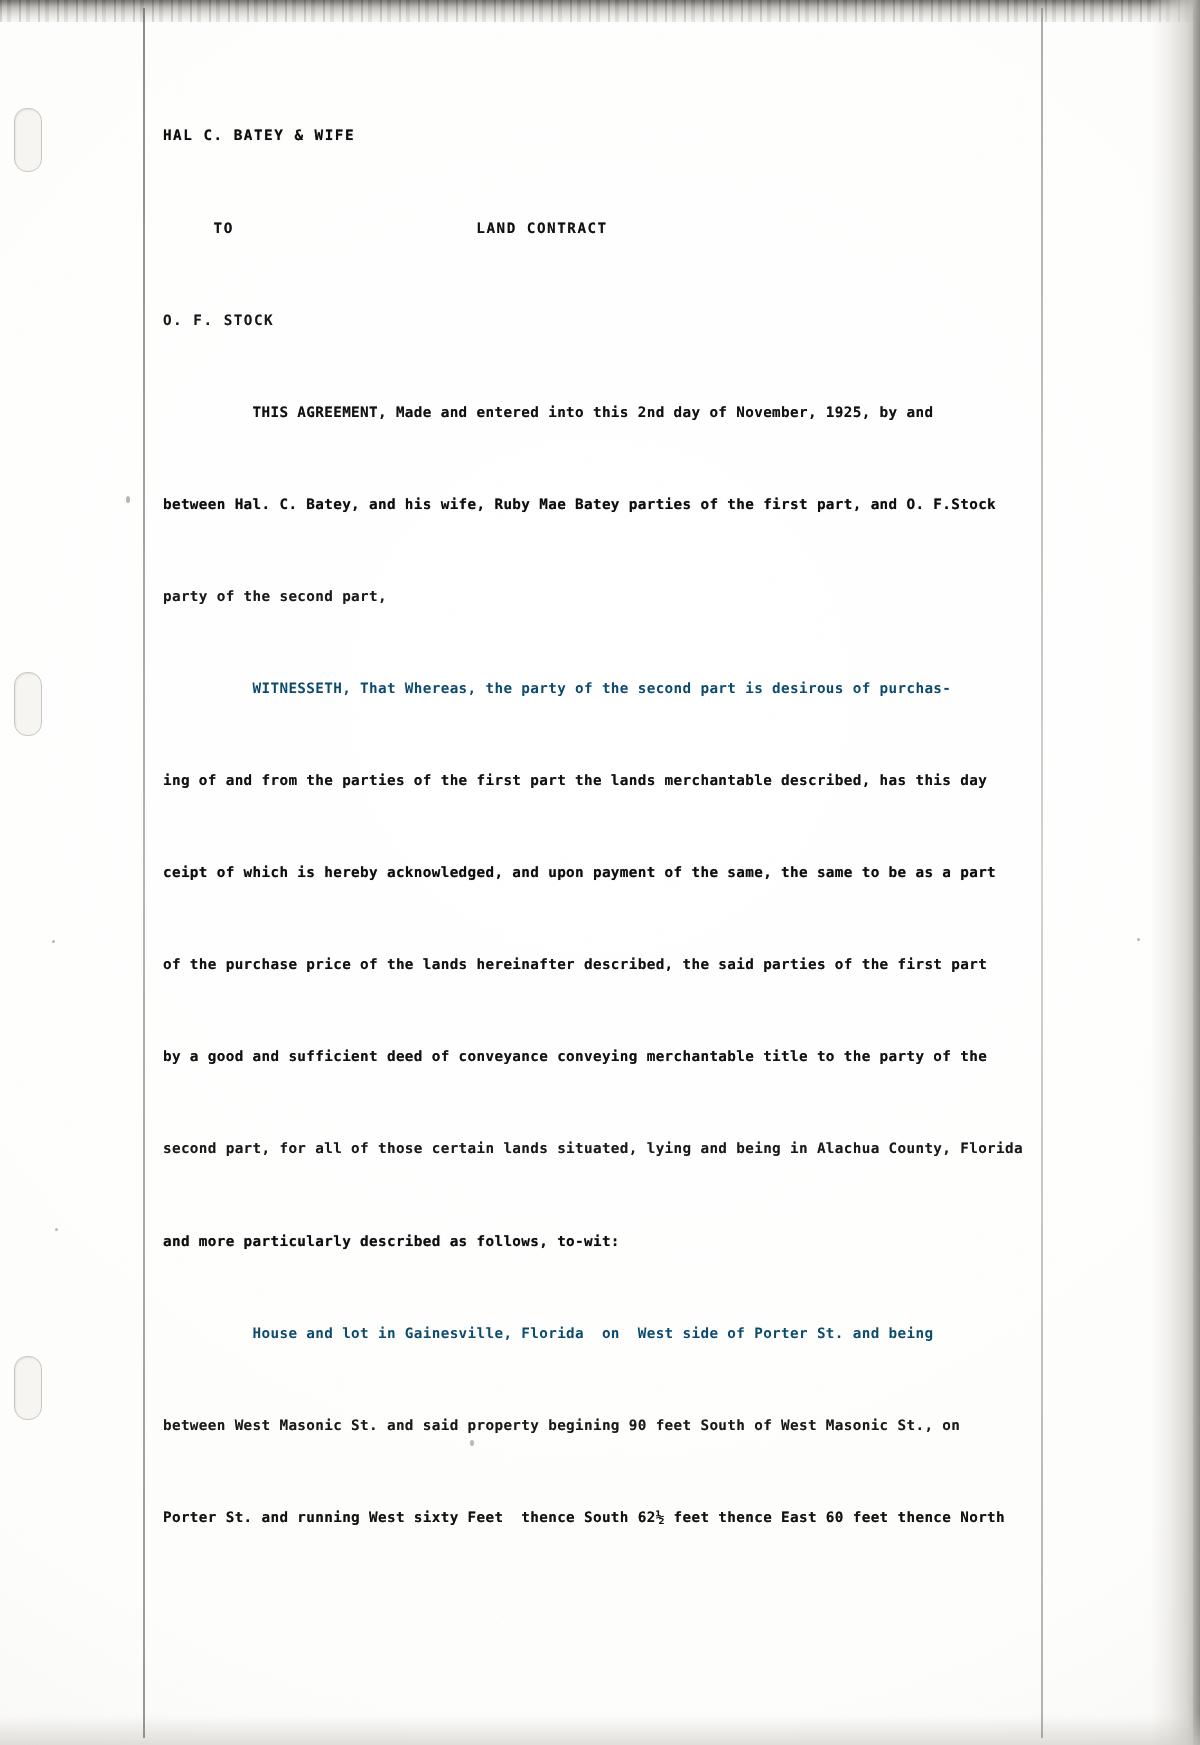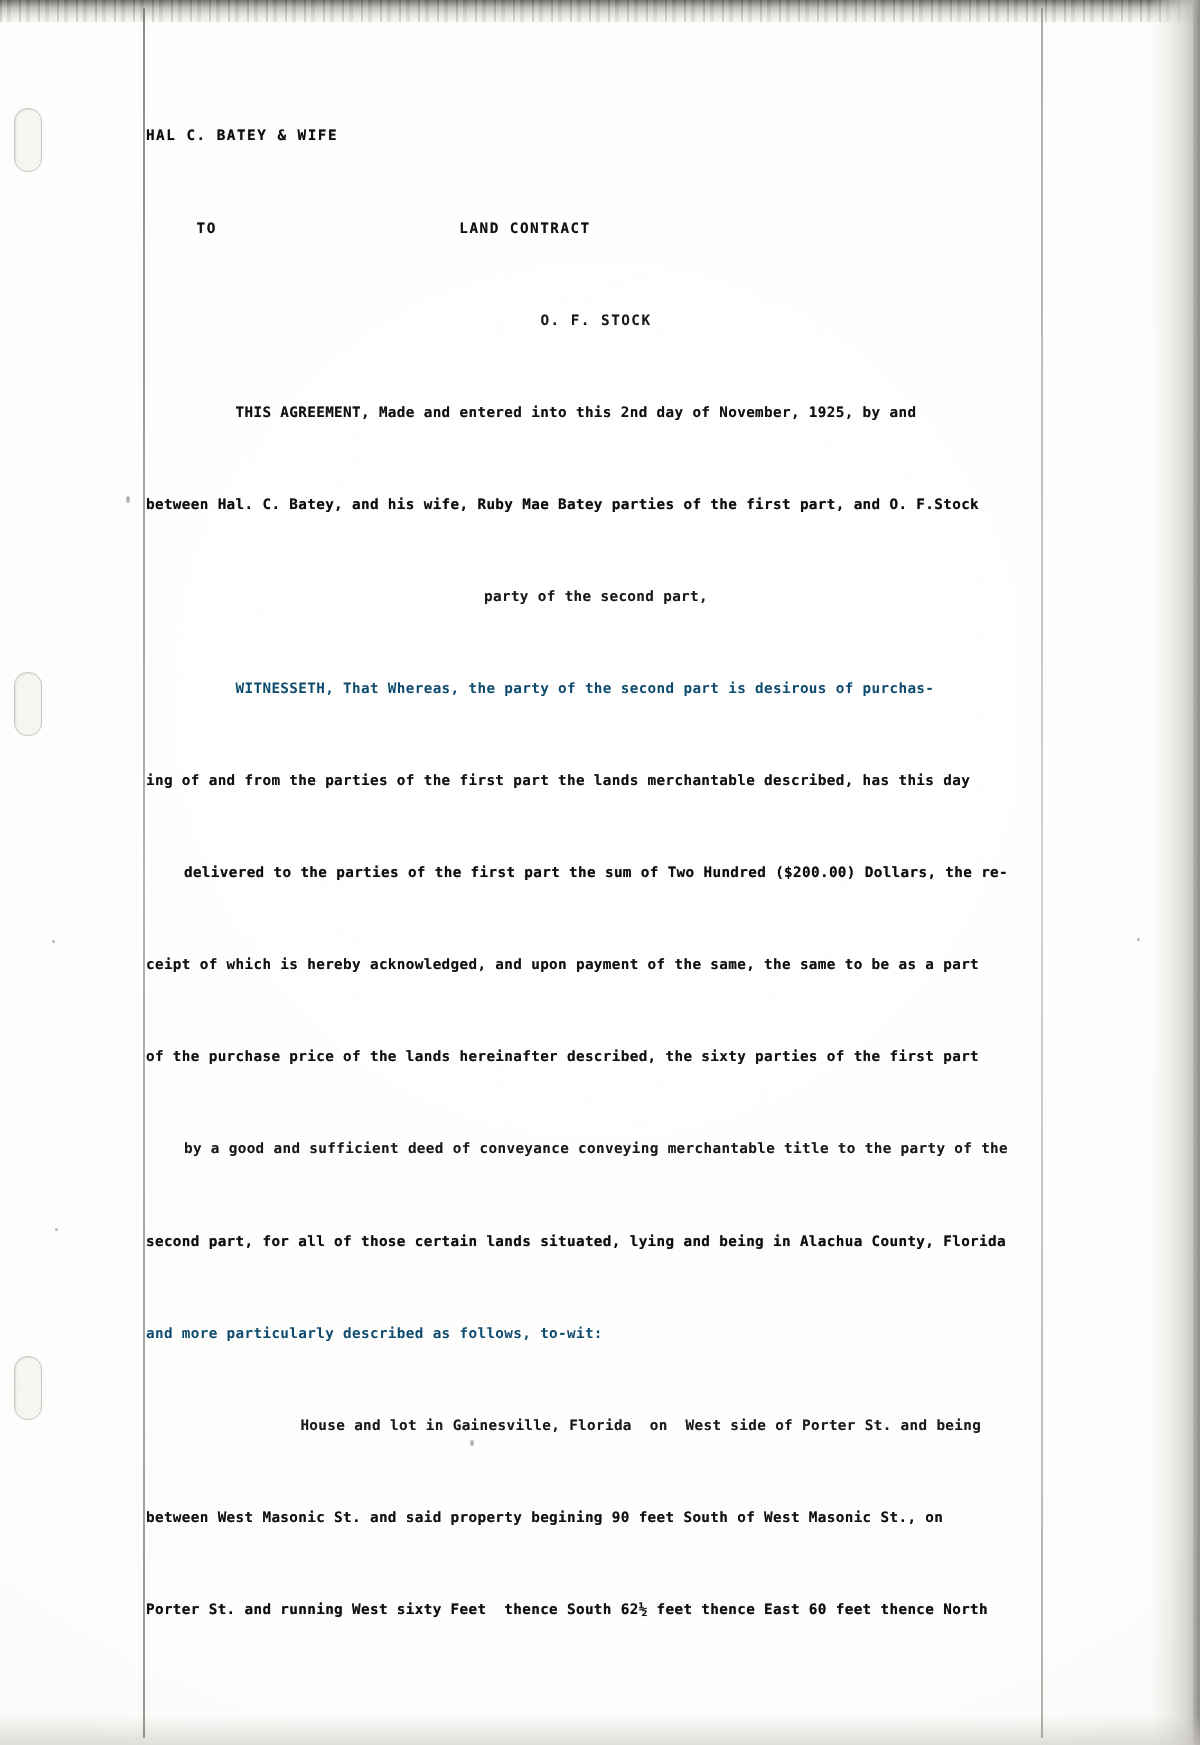--- a/index.html
+++ b/index.html
@@ -115,23 +115,24 @@
     white-space: pre;
     font-weight: 700;
     -webkit-font-smoothing: none;
     text-rendering: geometricPrecision;
     text-shadow: 0 0 .6px rgba(0,0,0,.55);
   }
   .typed .ln {
     display: block;
     height: 30.7px;
     white-space: pre;
-  }
-  
-  .typed .ln:nth-child(3n)   { color: #191919; text-shadow: 0 0 .5px rgba(0,0,0,.35); text-align: center; }
+    margin-left: 17px;
+  }
+  
+  .typed .ln:nth-child(3n)   { color: #191919; text-shadow: 0 0 .5px rgba(0,0,0,.35); }
   .typed .ln:nth-child(4n+1) { color: #0d0d0d; text-shadow: 0 0 .75px rgba(0,0,0,.6); }
   .typed .ln:nth-child(7n)   { color: #0c4a6e; text-shadow: none; }
 
   .hdr-line { letter-spacing: 1.5px; }
 
   
   .grain {
     position: absolute;
     inset: 0;
     pointer-events: none;
@@ -174,23 +175,22 @@
 
   <div class="typed">
     <span class="ln hdr-line">HAL C. BATEY &amp; WIFE</span>
     <span class="ln hdr-line">     TO                        LAND CONTRACT</span>
     <span class="ln hdr-line">O. F. STOCK</span>
     <span class="ln">          THIS AGREEMENT, Made and entered into this 2nd day of November, 1925, by and</span>
     <span class="ln">between Hal. C. Batey, and his wife, Ruby Mae Batey parties of the first part, and O. F.Stock</span>
     <span class="ln">party of the second part,</span>
     <span class="ln">          WITNESSETH, That Whereas, the party of the second part is desirous of purchas-</span>
     <span class="ln">ing of and from the parties of the first part the lands merchantable described, has this day</span>
-    <span class="ln">delivered to the parties of the first part the sum of Two Hundred ($200.00) Dollars, the re-</span>
     <span class="ln">ceipt of which is hereby acknowledged, and upon payment of the same, the same to be as a part</span>
-    <span class="ln">of the purchase price of the lands hereinafter described, the sixty parties of the first part</span>
+    <span class="ln">of the purchase price of the lands hereinafter described, the said parties of the first part</span>
     <span class="ln">by a good and sufficient deed of conveyance conveying merchantable title to the party of the</span>
     <span class="ln">second part, for all of those certain lands situated, lying and being in Alachua County, Florida</span>
     <span class="ln">and more particularly described as follows, to-wit:</span>
     <span class="ln">          House and lot in Gainesville, Florida  on  West side of Porter St. and being</span>
     <span class="ln">between West Masonic St. and said property begining 90 feet South of West Masonic St., on</span>
     <span class="ln">Porter St. and running West sixty Feet  thence South 62½ feet thence East 60 feet thence North</span>
     
     
     
     

